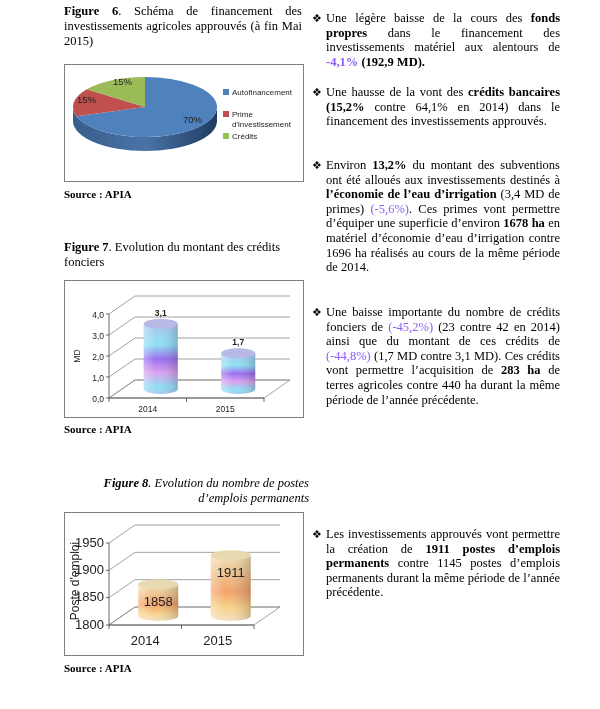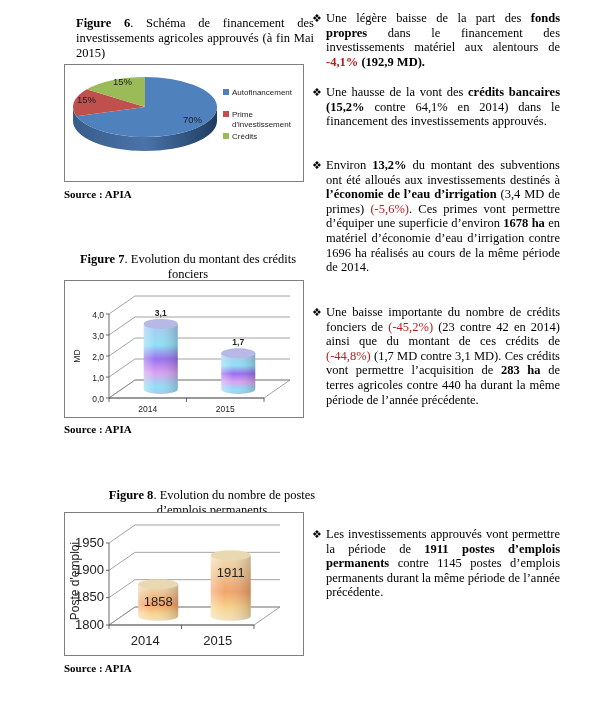--- a/index.html
+++ b/index.html
@@ -1,26 +1,26 @@
 <!DOCTYPE html>
 <html><head>
 <meta charset="utf-8">
 <style>
   html, body { margin: 0; padding: 0; background: #ffffff; }
   body { width: 600px; height: 709px; position: relative; overflow: hidden;
          font-family: "Liberation Serif", serif; color: #000; }
   .left { position: absolute; left: 64px; top: 0; width: 240px; }
   .right { position: absolute; left: 312px; width: 248px; }
-  .caption { font-size: 12.5px; line-height: 15px; text-align: justify; margin: 12px; }
+  .caption { font-size: 12.5px; line-height: 15px; text-align: justify; margin: 0; }
   .caption b { font-weight: bold; }
   .frame { position: absolute; border: 1.5px solid #7f7f7f; background: #fff; box-sizing: border-box; }
   .source { position: absolute; font-size: 11px; font-weight: bold; }
   .bullet { font-size: 12.5px; line-height: 14.6px; text-align: justify; position: relative; padding-left: 14px; margin: 0; }
   .bullet .mark { position: absolute; left: 0; top: 0; font-size: 11px; }
-  .red { color: #b91c1c; }
+  .red { color: #8b5cf6; }
   .b { font-weight: bold; }
   svg text { font-family: "Liberation Sans", sans-serif; }
 </style>
 </head>
 <body>
 
 <div class="left">
   <p class="caption" style="position:absolute;top:4px;width:238px;"><b>Figure 6</b><span>. Schéma de financement des investissements agricoles approuvés (à fin Mai 2015)</span></p>
 </div>
 
@@ -47,21 +47,21 @@
         <text x="167" y="30" font-size="8" fill="#222">Autofinancement</text>
         <rect x="158" y="46" width="6" height="6" fill="#c0504d"></rect>
         <text x="167" y="52" font-size="8" fill="#222"><tspan x="167" dy="0">Prime</tspan><tspan x="167" dy="10">d'investissement</tspan></text>
         <rect x="158" y="68" width="6" height="6" fill="#9bbb59"></rect>
         <text x="167" y="74" font-size="8" fill="#222">Crédits</text>
       </g>
   </svg>
 </div>
 <div class="source" style="left:64px;top:188px;">Source : APIA</div>
 
-<p class="caption" style="position:absolute;left:56px;top:240px;width:240px;text-align:center;"><b>Figure 7</b><span>. Evolution du montant des crédits fonciers</span></p>
+<p class="caption" style="position:absolute;left:64px;top:240px;width:240px;text-align:left;"><b>Figure 7</b><span>. Evolution du montant des crédits fonciers</span></p>
 
 <div class="frame" style="left:64px;top:280px;width:240px;height:138px;">
   <svg id="bar7" width="237" height="135">
       <defs>
         <linearGradient id="bar7-grad" x1="0" x2="0" y1="0" y2="1">
           <stop offset="0" stop-color="#a9c9f0"></stop>
           <stop offset="0.3" stop-color="#8fe0f5"></stop>
           <stop offset="0.5" stop-color="#9b6ef0"></stop>
           <stop offset="0.7" stop-color="#d9a2f0"></stop>
           <stop offset="0.9" stop-color="#8fe0f5"></stop>
@@ -111,21 +111,21 @@
         <path d="M 156.25 72.30000000000001 L 156.25 108 A 17 5 0 0 0 190.25 108 L 190.25 72.30000000000001 Z" fill="url(#bar7-grad)"></path>
         <path d="M 156.25 72.30000000000001 L 156.25 108 A 17 5 0 0 0 190.25 108 L 190.25 72.30000000000001 Z" fill="url(#bar7-shade)"></path>
         <ellipse cx="173.25" cy="72.30000000000001" rx="17" ry="5" fill="#b8b8e6"></ellipse>
       </g>
       <text x="173.25" y="64.30000000000001" text-anchor="middle" font-size="8.5" font-weight="bold" fill="#222" font-family="&quot;Liberation Sans&quot;, sans-serif">1,7</text>
       <text x="160.25" y="131" text-anchor="middle" font-size="8.5" fill="#222" font-family="&quot;Liberation Sans&quot;, sans-serif">2015</text>
     </svg>
 </div>
 <div class="source" style="left:64px;top:423px;">Source : APIA</div>
 
-<p class="caption" style="position:absolute;left:80px;top:476px;width:240px;text-align:center;"><b>Figure 8</b><span>. Evolution du nombre de postes d’emplois permanents</span></p>
+<p class="caption" style="position:absolute;left:69px;top:476px;width:240px;text-align:right;font-style:italic;"><b>Figure 8</b><span>. Evolution du nombre de postes d’emplois permanents</span></p>
 
 <div class="frame" style="left:64px;top:512px;width:240px;height:144px;">
   <svg id="bar8" width="237" height="141">
       <defs>
         <linearGradient id="bar8-grad" x1="0" x2="0" y1="0" y2="1">
           <stop offset="0" stop-color="#f3dfb8"></stop>
           <stop offset="0.3" stop-color="#eec08c"></stop>
           <stop offset="0.55" stop-color="#f3a36b"></stop>
           <stop offset="0.8" stop-color="#f8d38c"></stop>
           <stop offset="1" stop-color="#f3e2c0"></stop>
@@ -171,30 +171,30 @@
         <path d="M 145.75 42.32 L 145.75 103 A 20 5 0 0 0 185.75 103 L 185.75 42.32 Z" fill="url(#bar8-shade)"></path>
         <ellipse cx="165.75" cy="42.32" rx="20" ry="5" fill="#e8d9b0"></ellipse>
       </g>
       <text x="165.75" y="64.32" text-anchor="middle" font-size="13" font-weight="normal" fill="#222" font-family="&quot;Liberation Serif&quot;, serif">1911</text>
       <text x="152.75" y="132" text-anchor="middle" font-size="13" fill="#222" font-family="&quot;Liberation Serif&quot;, serif">2015</text>
     </svg>
 </div>
 <div class="source" style="left:64px;top:662px;">Source : APIA</div>
 
 <div class="right" style="top:11px;">
-  <p class="bullet"><span class="mark">❖</span><span>Une légère baisse de la part des </span><span class="b">fonds propres</span><span> dans le financement des investissements matériel aux alentours de </span><span class="b red">-4,1%</span><span class="b"> (192,9 MD).</span></p>
+  <p class="bullet"><span class="mark">❖</span><span>Une légère baisse de la cours des </span><span class="b">fonds propres</span><span> dans le financement des investissements matériel aux alentours de </span><span class="b red">-4,1%</span><span class="b"> (192,9 MD).</span></p>
 </div>
 
 <div class="right" style="top:85px;">
   <p class="bullet"><span class="mark">❖</span><span>Une hausse de la vont des </span><span class="b">crédits bancaires (15,2%</span><span> contre 64,1% en 2014) dans le financement des investissements approuvés.</span></p>
 </div>
 
 <div class="right" style="top:158px;">
   <p class="bullet"><span class="mark">❖</span><span>Environ </span><span class="b">13,2%</span><span> du montant des subventions ont été alloués aux investissements destinés à </span><span class="b">l’économie de l’eau d’irrigation</span><span> (3,4 MD de primes) </span><span class="red">(-5,6%)</span><span>. Ces primes vont permettre d’équiper une superficie d’environ </span><span class="b">1678 ha</span><span> en matériel d’économie d’eau d’irrigation contre 1696 ha réalisés au cours de la même période de 2014.</span></p>
 </div>
 
 <div class="right" style="top:305px;">
   <p class="bullet"><span class="mark">❖</span><span>Une baisse importante du nombre de crédits fonciers de </span><span class="red">(-45,2%)</span><span> (23 contre 42 en 2014) ainsi que du montant de ces crédits de </span><span class="red">(-44,8%)</span><span> (1,7 MD contre 3,1 MD). Ces crédits vont permettre l’acquisition de </span><span class="b">283 ha</span><span> de terres agricoles contre 440 ha durant la même période de l’année précédente.</span></p>
 </div>
 
 <div class="right" style="top:527px;">
-  <p class="bullet"><span class="mark">❖</span><span>Les investissements approuvés vont permettre la période de </span><span class="b">1911 postes d’emplois permanents</span><span> contre 1145 postes d’emplois permanents durant la même période de l’année précédente.</span></p>
+  <p class="bullet"><span class="mark">❖</span><span>Les investissements approuvés vont permettre la création de </span><span class="b">1911 postes d’emplois permanents</span><span> contre 1145 postes d’emplois permanents durant la même période de l’année précédente.</span></p>
 </div>
 
 </body></html>

